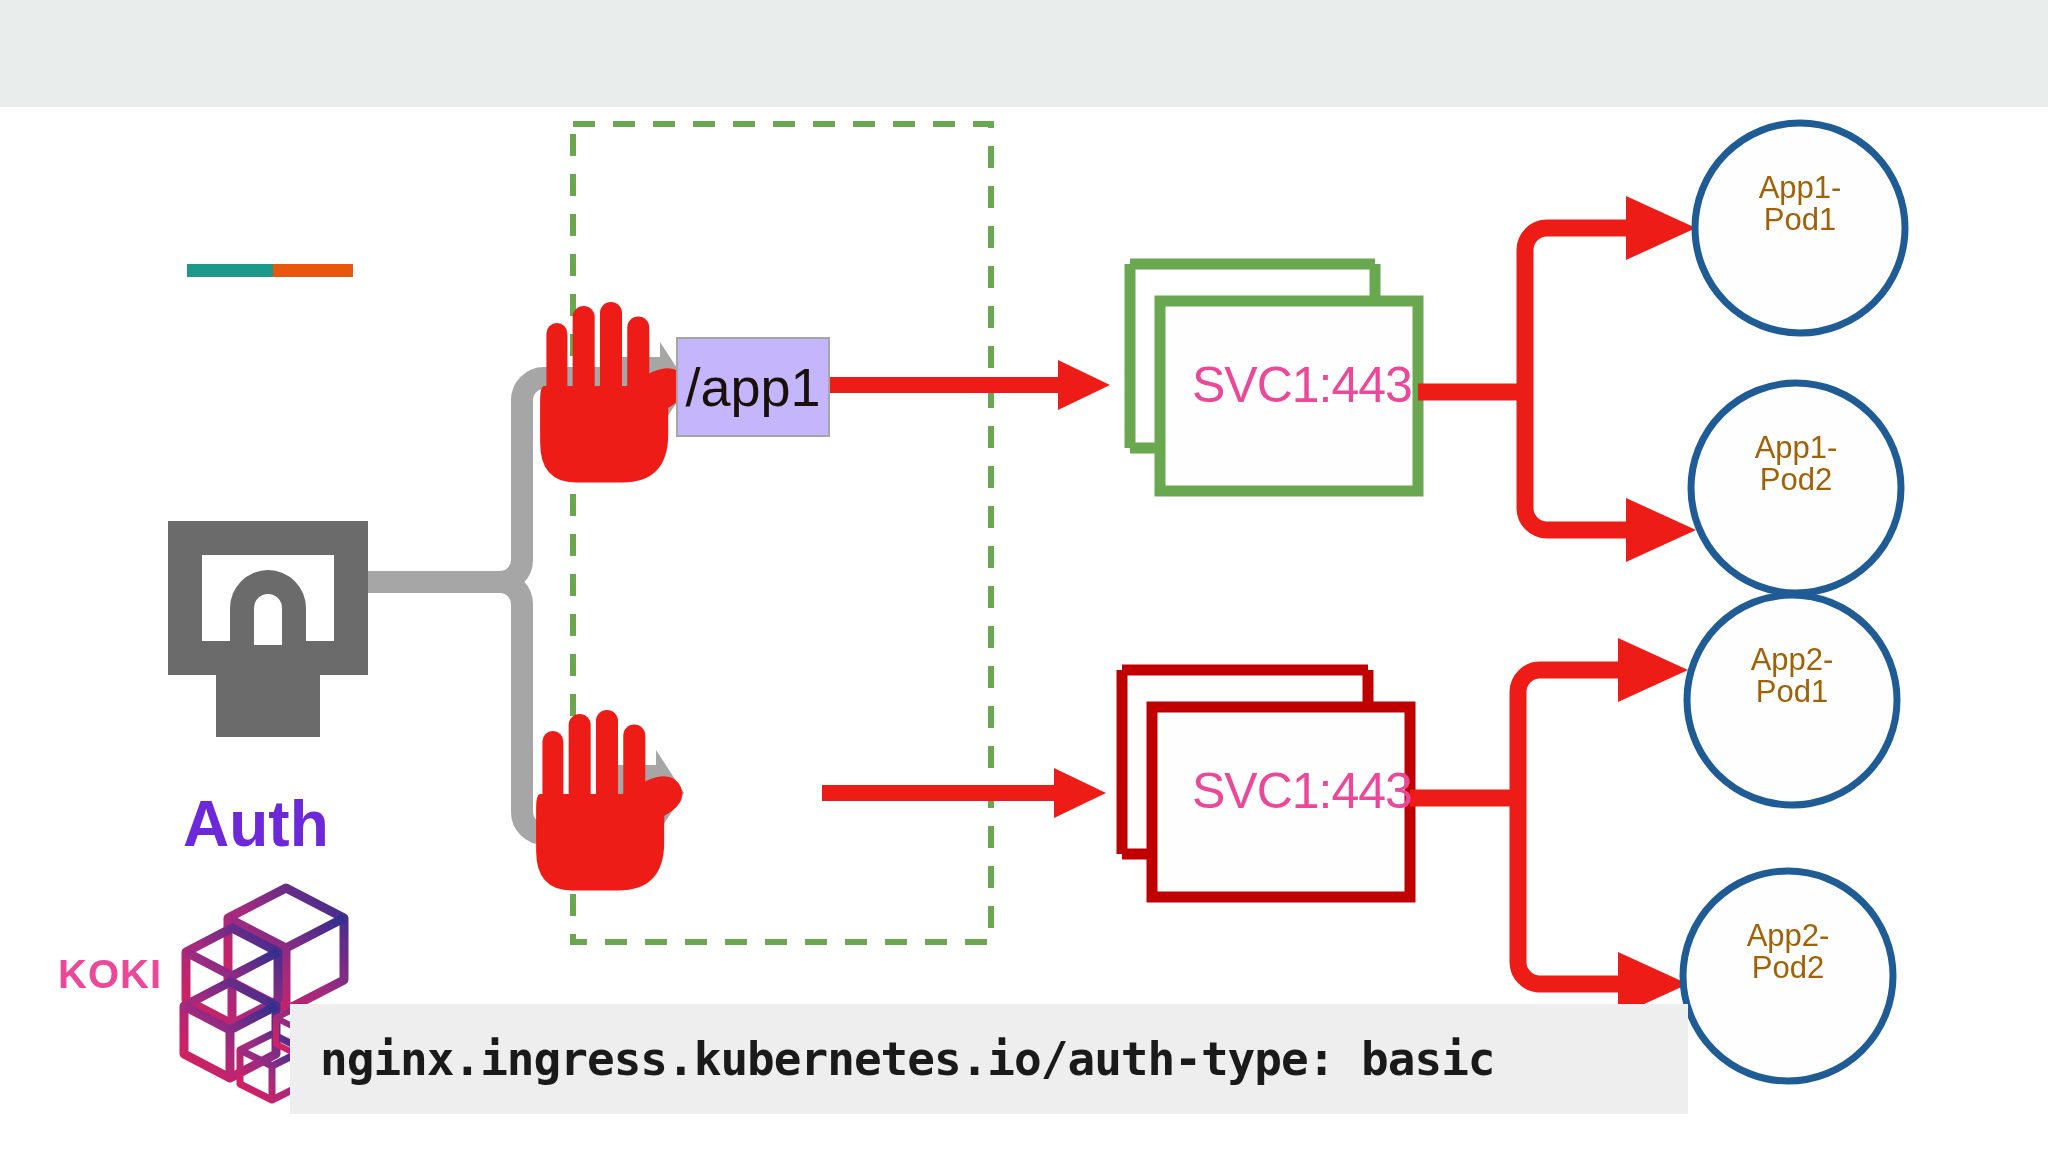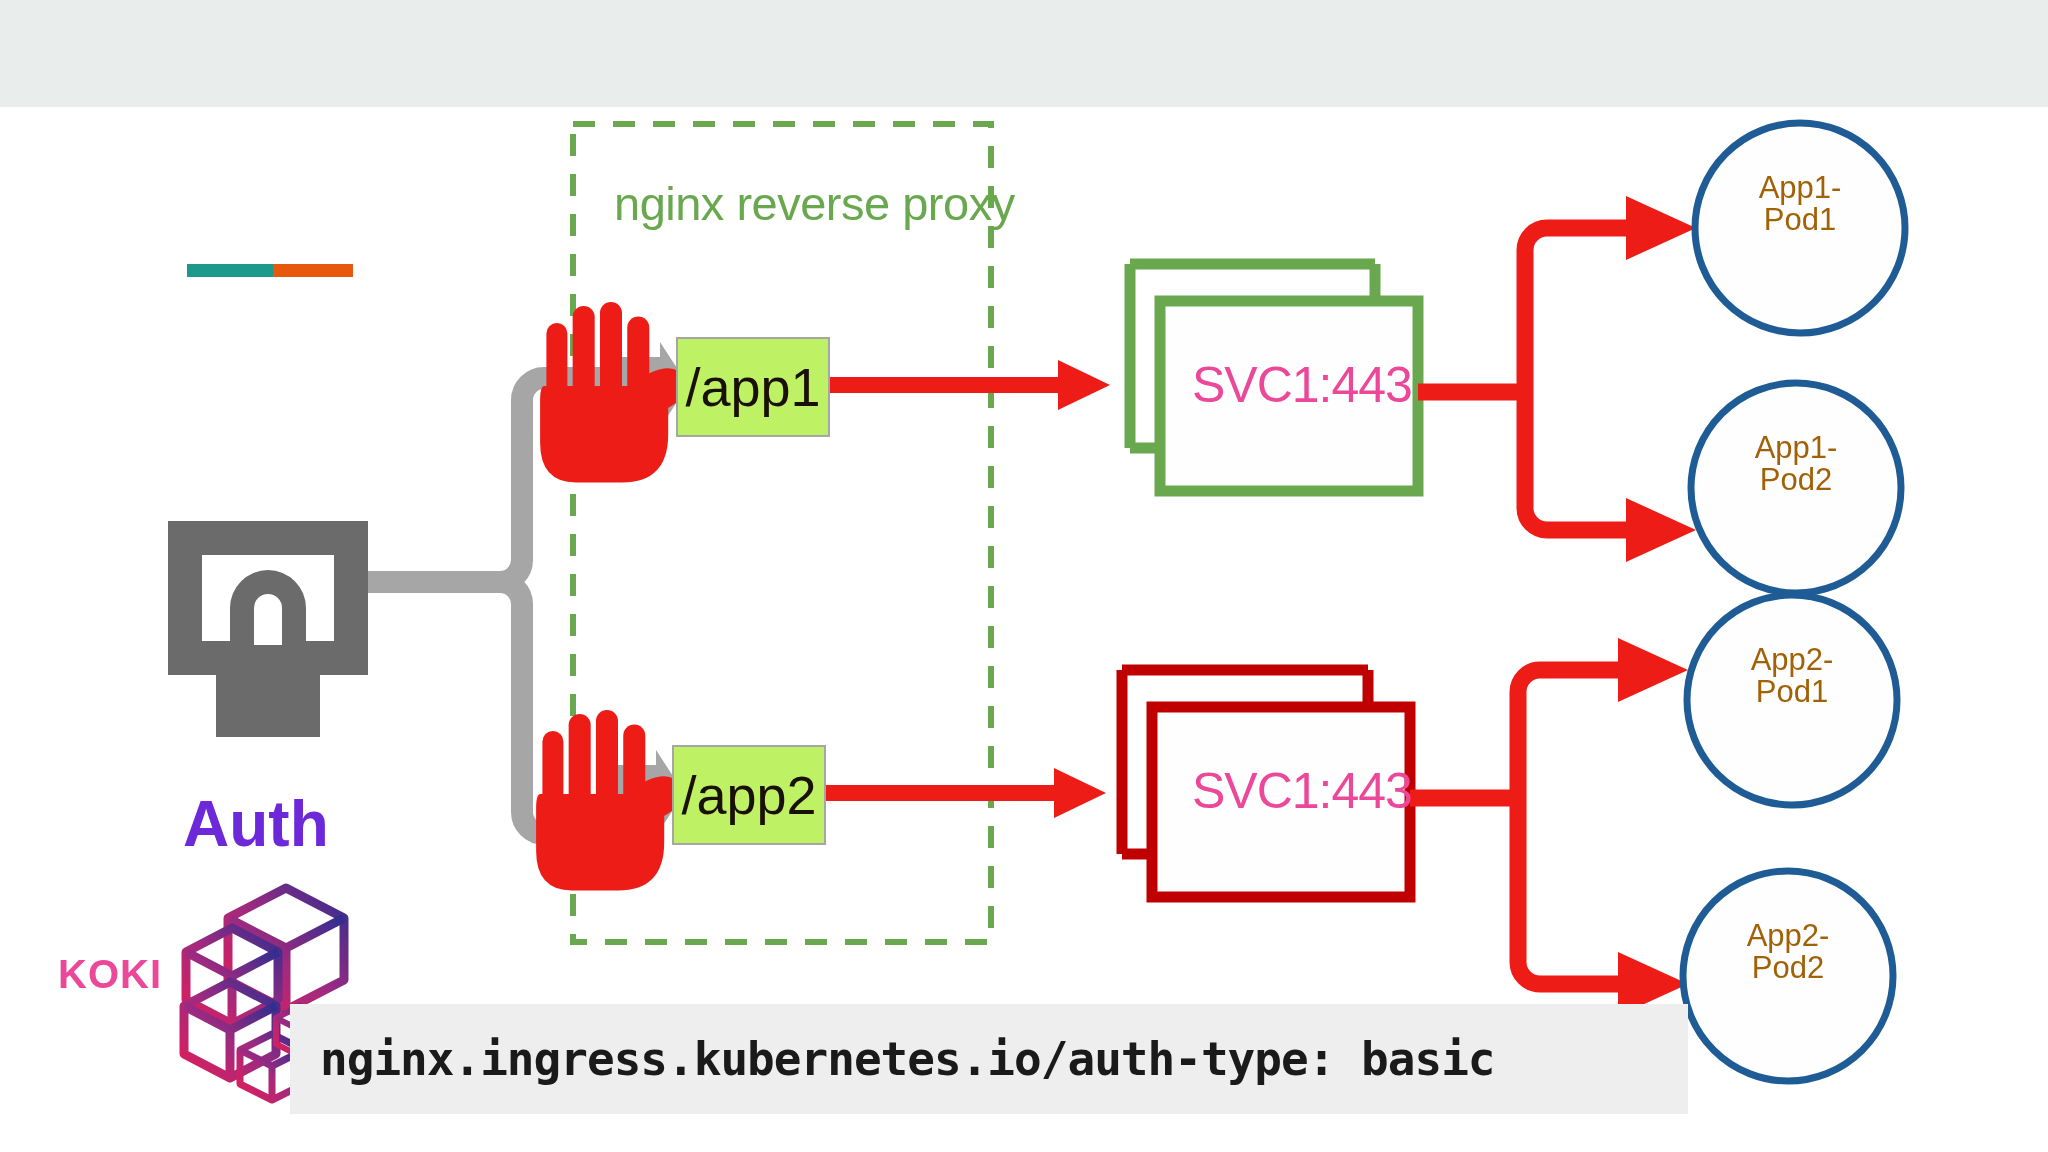--- a/index.html
+++ b/index.html
@@ -30,21 +30,21 @@
   
   .annot{position:absolute;left:290px;top:1004px;width:1398px;height:110px;
          background:#eeeeee;}
   .annot-txt{position:absolute;left:320px;top:1020px;width:1380px;height:78px;
              display:flex;align-items:center;
              font-family:"DejaVu Sans Mono","Liberation Mono",monospace;
              font-size:46px;font-weight:bold;color:#1a1a1a;
              letter-spacing:-1px;white-space:nowrap;}
 
   
-  .pathbox{position:absolute;background:#bef264;border:2px solid #a6a6a6;
+  .pathbox{position:absolute;background:#c4b5fd;border:2px solid #a6a6a6;
            display:flex;align-items:center;justify-content:center;
            font-size:54px;color:#1a1008;}
   #pathbox1{left:676px;top:337px;width:150px;height:96px;}
   #pathbox2{left:672px;top:745px;width:150px;height:96px;}
 
   
   .svclabel{position:absolute;font-size:50px;color:#ec4899;
             letter-spacing:-1px;white-space:nowrap;}
   #svc1label{left:1192px;top:356px;}
   #svc2label{left:1192px;top:762px;}
@@ -185,24 +185,22 @@
       <path d="M276,1018 L300,1006 L324,1018 L324,1044 L300,1056 L276,1044 Z" stroke-width="6"></path>
       <path d="M276,1018 L300,1030 L324,1018 M300,1030 L300,1056" stroke-width="6"></path>
     </g>
   </svg>
 
   <div class="accent">
     <div class="teal"></div>
     <div class="orange"></div>
   </div>
 
-  <div class="nginxcap">nginx reverse proxy</div>
 
   <div class="pathbox" id="pathbox1">/app1</div>
-  <div class="pathbox" id="pathbox2">/app2</div>
 
   <div class="svclabel" id="svc1label">SVC1:443</div>
   <div class="svclabel" id="svc2label">SVC1:443</div>
 
   <div class="podlabel" style="left:1695px;top:172px;">
     <div>App1-</div>
     <div>Pod1</div>
   </div>
   <div class="podlabel" style="left:1691px;top:432px;">
     <div>App1-</div>

